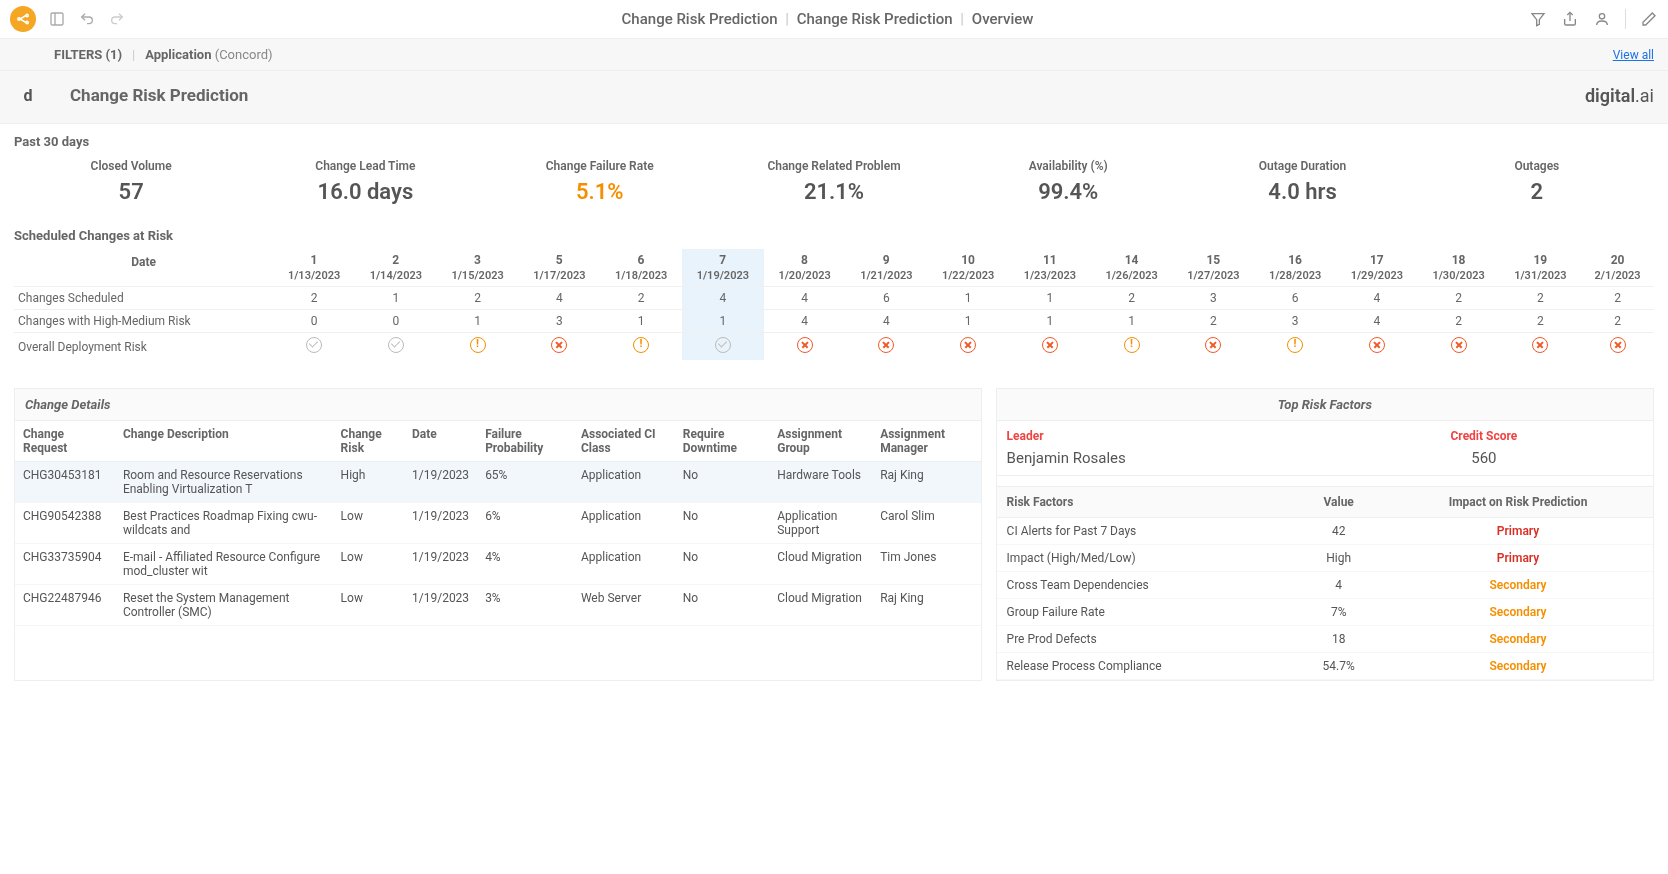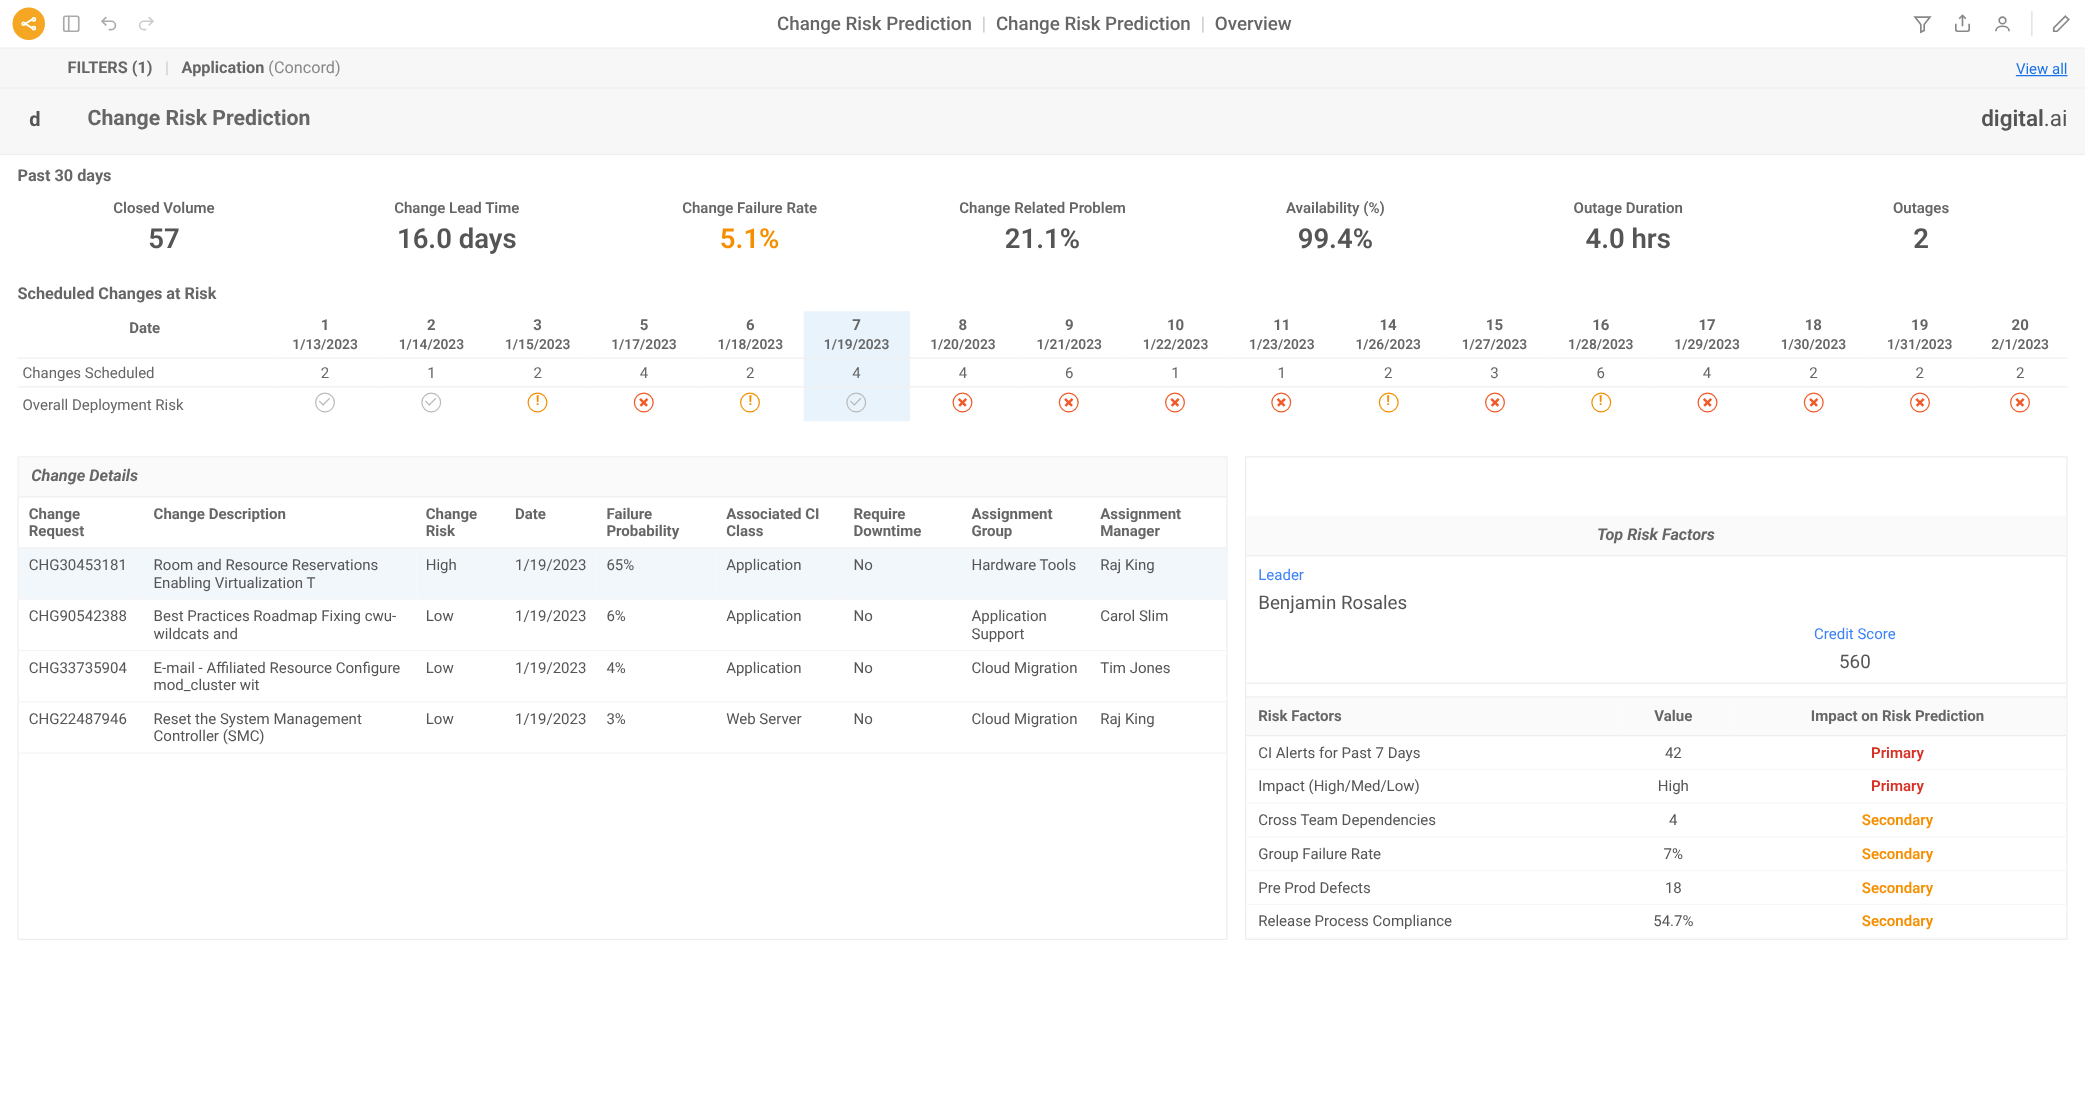--- a/index.html
+++ b/index.html
@@ -50,23 +50,23 @@
 .panel { border: 1px solid #eee; }
 .panel.left { flex: 0 0 59%; }
 .panel.right { flex: 1; }
 .panel-title { font-weight: 700; padding: 8px 10px; color: #666; background: #fafafa; border-bottom: 1px solid #eee; font-style: italic; }
 .details-table { width: 100%; border-collapse: collapse; font-size: 12px; }
 .details-table th { text-align: left; padding: 6px 8px; font-weight: 700; color: #666; border-bottom: 1px solid #eee; vertical-align: top; }
 .details-table td { padding: 6px 8px; border-bottom: 1px solid #f5f5f5; vertical-align: top; }
 .details-table tbody tr.selected { background: #f2f7fc; }
 .top-risk-header { display: flex; padding: 8px 10px; border-bottom: 1px solid #eee; }
 .top-risk-header > div { flex: 1; }
-.top-risk-header .label { font-size: 12px; color: #3b82f6; font-weight: 400; }
+.top-risk-header .label { font-size: 12px; color: #ef4444; font-weight: 700; }
 .top-risk-header .value { font-size: 15px; color: #555; margin-top: 6px; }
-.center { text-align: center; margin-top: 47px; }
+.center { text-align: center; }
 .factors-table { width: 100%; border-collapse: collapse; font-size: 12px; margin-top: 10px; }
 .factors-table th { text-align: left; padding: 8px 10px; font-weight: 700; color: #666; background: #fafafa; border-top: 1px solid #eee; border-bottom: 1px solid #eee; }
 .factors-table th.center, .factors-table td.center { text-align: center; }
 .factors-table td { padding: 6px 10px; border-bottom: 1px solid #f7f7f7; }
 .impact-primary { color: #d93025; font-weight: 600; }
 .impact-secondary { color: #f58f00; font-weight: 600; }
 .day-num { font-weight: 700; }
 .day-date { font-size: 11px; color: #666; margin-top: 2px; }
 </style>
 </head>
@@ -273,20 +273,40 @@
           <td>4</td>
           <td>2</td>
           <td class="col-highlight">4</td>
           <td>4</td>
           <td>6</td>
           <td>1</td>
           <td>1</td>
           <td>2</td>
           <td>3</td>
           <td>6</td>
+          <td>4</td>
+          <td>2</td>
+          <td>2</td>
+          <td>2</td>
+        </tr>
+        <tr>
+          <td class="rowlabel">Changes with High-Medium Risk</td>
+          <td>0</td>
+          <td>0</td>
+          <td>1</td>
+          <td>3</td>
+          <td>1</td>
+          <td class="col-highlight">1</td>
+          <td>4</td>
+          <td>4</td>
+          <td>1</td>
+          <td>1</td>
+          <td>1</td>
+          <td>2</td>
+          <td>3</td>
           <td>4</td>
           <td>2</td>
           <td>2</td>
           <td>2</td>
         </tr>
         <tr>
           <td class="rowlabel">Overall Deployment Risk</td>
           <td><span class="risk-icon check"></span></td>
           <td><span class="risk-icon check"></span></td>
           <td><span class="risk-icon warn"></span></td>

